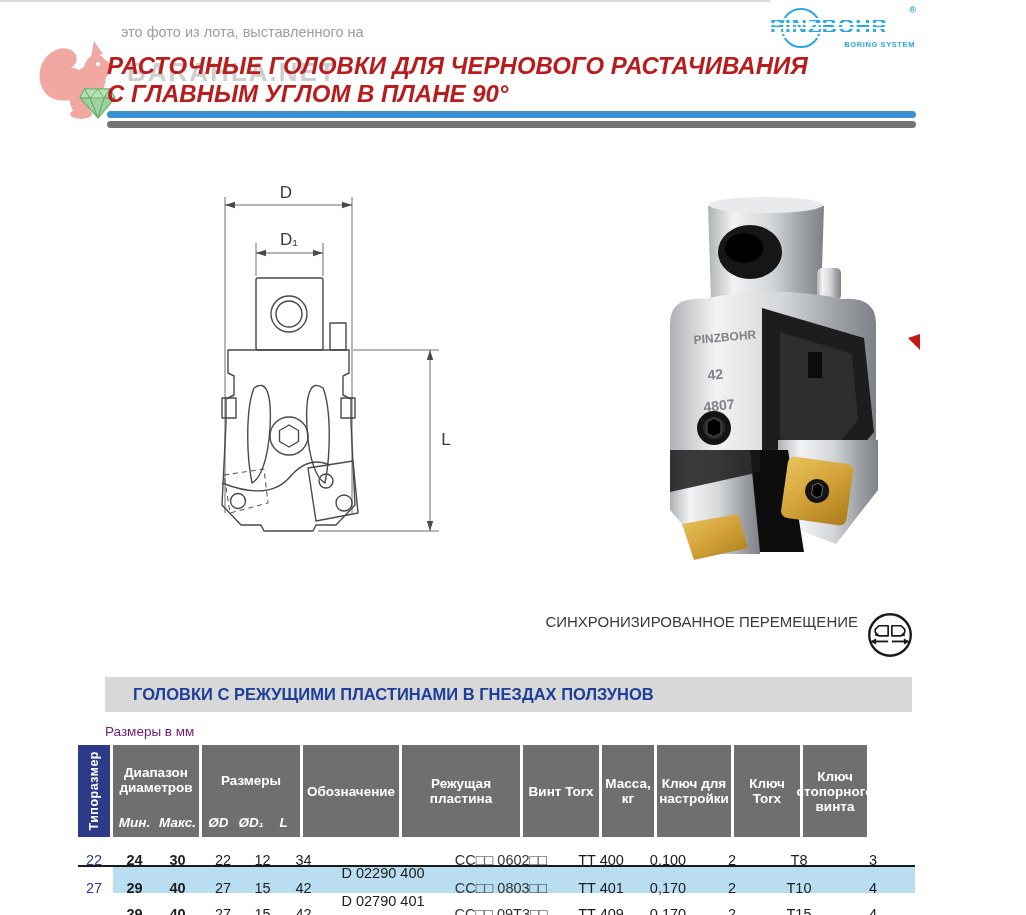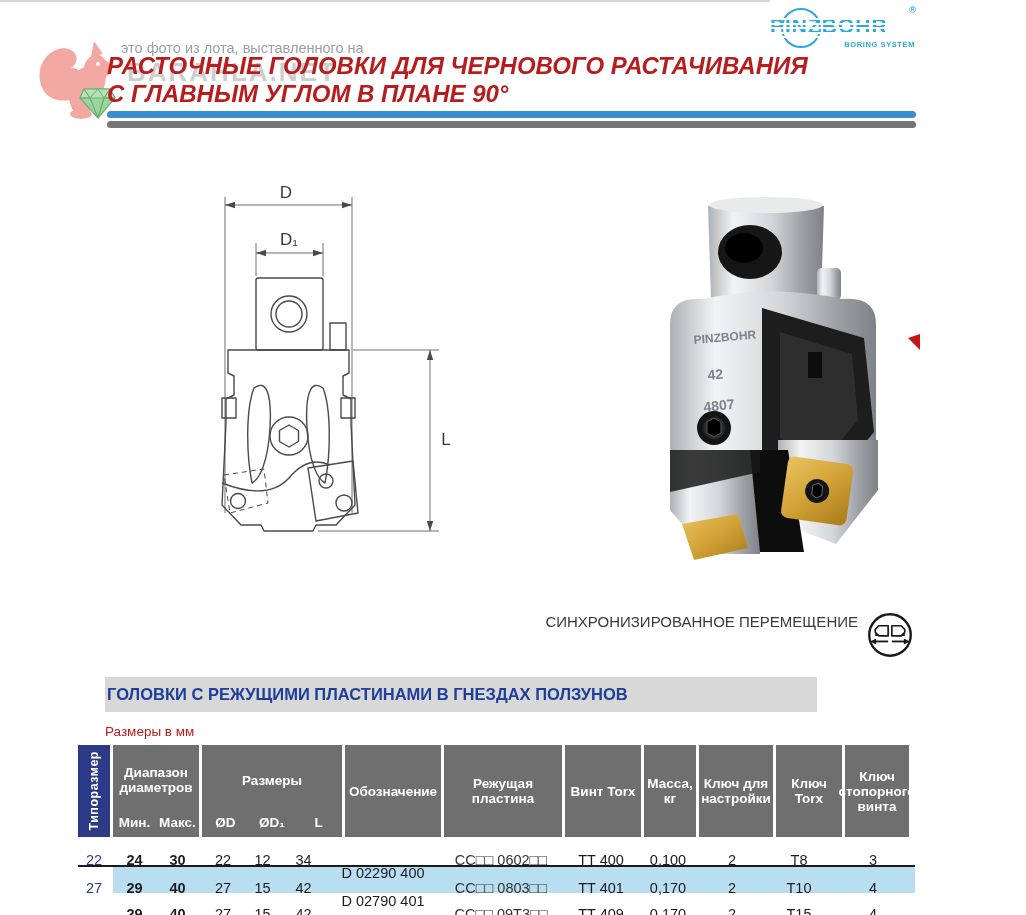--- a/index.html
+++ b/index.html
@@ -2,21 +2,21 @@
 <html style="--accent-blue-bar: #3a8fd0; --gray-bar: #757575; --brand-blue: #29a9e0; --section-header-text: #1d3e99; --section-header-bg: #d8d8d8; --table-header-bg: #6f6f6f; --type-column-bg: #2c3a87; --row-highlight: #b9ddf1; --squirrel-pink: #f09a92; --diamond-green: #8ccc8c;"><head>
 <meta charset="utf-8">
 <style>
   html,body{margin:0;padding:0;background:#fff;}
   .page{position:relative;width:1026px;height:915px;background:#fff;overflow:hidden;
         font-family:"Liberation Sans",sans-serif;color:#1c1c1c;}
   .page::before{content:"";position:absolute;left:0;top:0;width:770px;height:2px;background:#d8d8d8;}
 
   
   .squirrel{position:absolute;left:36px;top:36px;width:82px;height:86px;opacity:.85;}
-  .wm-caption{position:absolute;left:121px;top:40px;font-size:14.5px;color:#9aa0a4;}
+  .wm-caption{position:absolute;left:121px;top:24px;font-size:14.5px;color:#9aa0a4;}
   .wm-site{position:absolute;left:127px;top:57px;font-size:26px;font-weight:bold;
            letter-spacing:2px;color:rgba(165,165,165,.55);z-index:1;}
 
   
   .title{position:absolute;left:107px;top:52px;z-index:2;font-size:24px;line-height:27.5px;
          font-weight:bold;font-style:italic;color:#b91c1c;}
   .bar{position:absolute;left:107px;width:809px;height:7px;border-radius:4px;}
   .bar-blue{top:111px;background:var(--accent-blue-bar,#3a8fd0);}
   .bar-gray{top:121px;background:var(--gray-bar,#757575);}
 
@@ -34,37 +34,37 @@
   
   .drawing{position:absolute;left:158px;top:183px;}
   .photo{position:absolute;left:612px;top:192px;}
 
   
   .sync-note{position:absolute;left:458px;top:612px;width:400px;text-align:right;
              font-size:15px;line-height:20px;color:#3a3a3a;}
   .sync-icon{position:absolute;left:866px;top:611px;}
 
   
-  .section-header{position:absolute;left:105px;top:677px;width:712px;height:35px;
+  .section-header{position:absolute;left:105px;top:677px;width:807px;height:35px;
       background:var(--section-header-bg,#d8d8d8);color:var(--section-header-text,#1d3e99);
-      font-weight:bold;font-size:16.5px;line-height:35px;padding-left:2px;box-sizing:border-box;}
-  .units-note{position:absolute;left:105px;top:724px;font-size:13.5px;color:#b91c1c;}
+      font-weight:bold;font-size:16.5px;line-height:35px;padding-left:28px;box-sizing:border-box;}
+  .units-note{position:absolute;left:105px;top:724px;font-size:13.5px;color:#701a75;}
 
   
   .thead{position:absolute;left:78px;top:745px;height:92px;display:flex;gap:3px;}
   .th{background:var(--table-header-bg,#6f6f6f);color:#fff;font-weight:bold;font-size:13.5px;
       text-align:center;display:flex;align-items:center;justify-content:center;box-sizing:border-box;}
   .th.typecol{width:32px;background:var(--type-column-bg,#2c3a87);font-size:12.5px;}
   .th.typecol span{writing-mode:vertical-rl;transform:rotate(180deg);letter-spacing:.5px;}
   .th-group{background:var(--table-header-bg,#6f6f6f);color:#fff;font-weight:bold;font-size:13.5px;
       display:flex;flex-direction:column;box-sizing:border-box;}
   .th-group .g-title{flex:1;display:flex;align-items:center;justify-content:center;text-align:center;}
-  .th-group .g-subs{display:flex;padding-bottom:7px;}
+  .th-group .g-subs{display:flex;padding-bottom:7px;font-style:italic;}
   .th-group .g-subs span{flex:1;text-align:center;}
-  .w-range{width:86px;} .w-dims{width:140px;} .w-desig{width:96px;} .w-insert{width:118px;}
+  .w-range{width:86px;} .w-dims{width:98px;} .w-desig{width:96px;} .w-insert{width:118px;}
   .w-screw{width:76px;} .w-mass{width:52px;} .w-adj{width:74px;} .w-torx{width:66px;} .w-lock{width:64px;}
   .th.pad{padding:0 4px;}
 
   .tbody{position:absolute;left:78px;top:839px;width:837px;}
   .row{display:grid;height:26px;align-items:center;text-align:center;font-size:14.5px;color:#1c1c1c;
     grid-template-columns:32px 3px 43px 43px 5px 38px 41px 41px 3px 112px 3px 118px 3px 76px 3px 52px 3px 70px 3px 58px 3px 84px;}
   .row > span:nth-child(1){grid-column:1;color:var(--type-column-bg,#2c3a87);}
   .row > span:nth-child(2){grid-column:3;font-weight:bold;}
   .row > span:nth-child(3){grid-column:4;font-weight:bold;}
   .row > span:nth-child(4){grid-column:6;}

